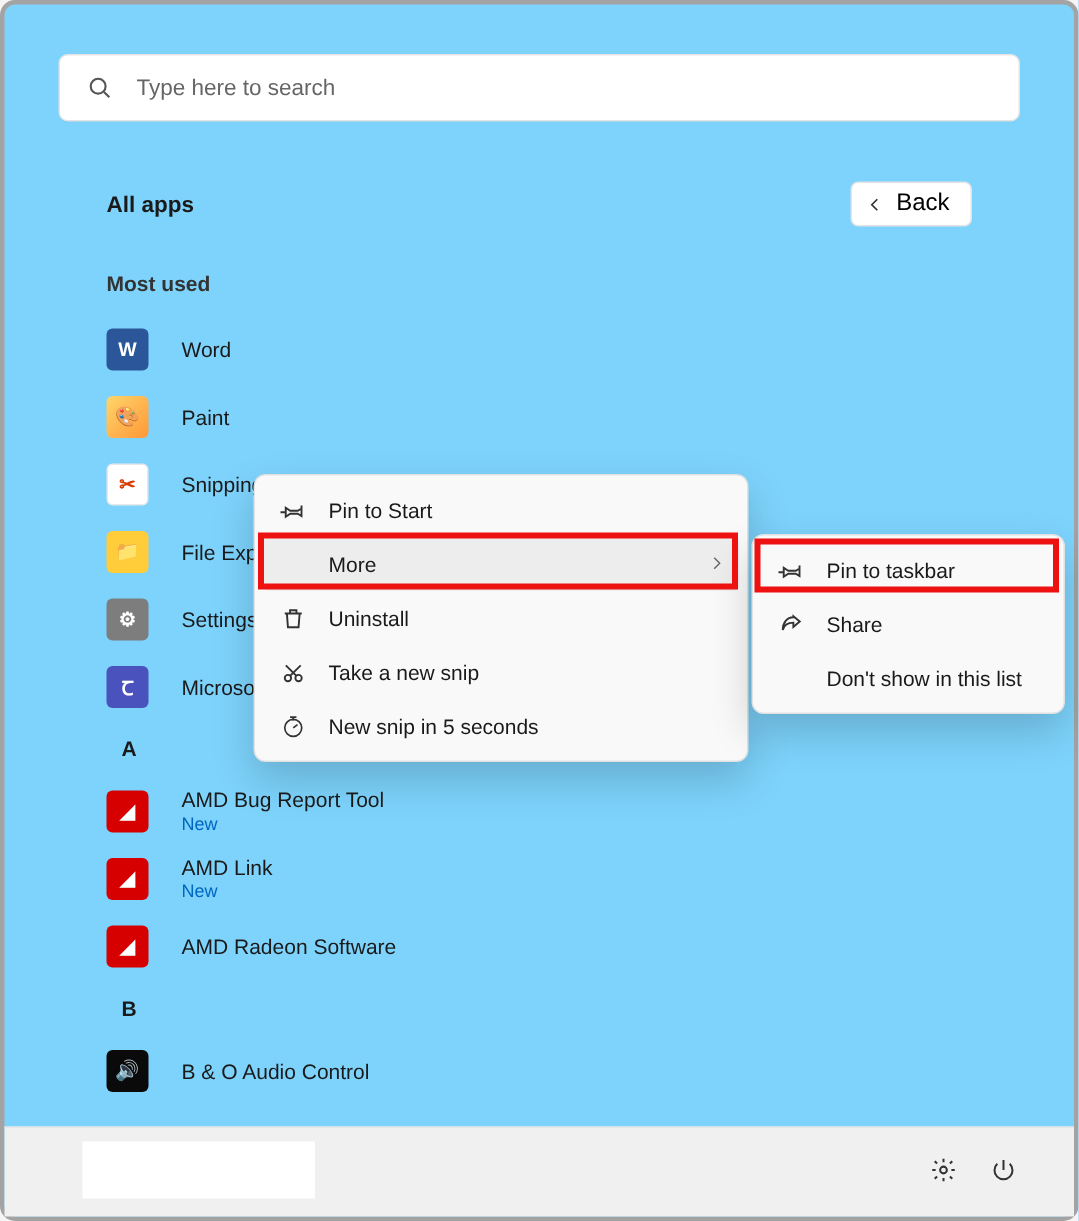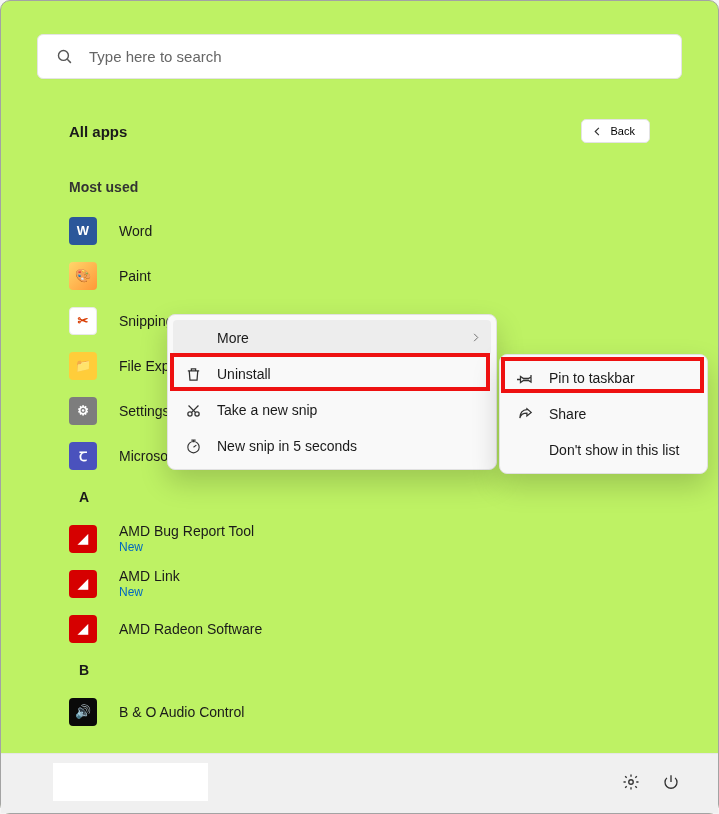--- a/index.html
+++ b/index.html
@@ -8,23 +8,23 @@
     background: #f5f5f5;
     width: 719px;
     height: 814px;
     overflow: hidden;
     position: relative;
     font-size: 14px;
     color: #1a1a1a;
   }
   .window {
     position: absolute; inset: 0;
-    background: #bef264;
+    background: #7dd3fc;
     border-radius: 10px;
-    border: 1px solid #a3a3a3;
+    border: 3px solid #a3a3a3;
   }
   .search {
     position: absolute;
     top: 33px; left: 36px; right: 36px;
     height: 45px;
     background: #fff;
     border: 1px solid #e4e4e4;
     border-radius: 6px;
     display: flex; align-items: center;
     padding: 0 18px;
@@ -36,21 +36,21 @@
     font-size: 15px; color: #222; background: transparent;
   }
   .search input::placeholder { color: #666; }
   .header-row {
     position: absolute; top: 118px; left: 68px; right: 68px;
     display: flex; align-items: center; justify-content: space-between;
   }
   .header-row h1 { font-size: 15px; font-weight: 600; }
   .back-btn {
     background: #fff; border: 1px solid #e3e3e3; border-radius: 5px;
-    padding: 5px 14px 5px 10px; font-size: 11px; display: flex; align-items: center;
+    padding: 5px 14px 5px 10px; font-size: 16px; display: flex; align-items: center;
     cursor: pointer;
   }
   .back-btn svg { margin-right: 8px; }
   .section-label {
     position: absolute; top: 178px; left: 68px;
     font-size: 14px; font-weight: 700; color: #333;
   }
   .apps {
     position: absolute; top: 207px; left: 68px; right: 68px;
   }
@@ -186,20 +186,28 @@
 
     <div class="letter-row">B</div>
 
     <div class="app-row">
       <div class="app-icon" style="background:#0a0a0a;color:#2a88ff;">🔊</div>
       <div class="app-label">B &amp; O Audio Control</div>
     </div>
   </div>
 
   <div class="ctx ctx1">
+    <div class="ctx-item">
+      <span class="cicon">
+          <svg width="17" height="17" viewBox="0 0 24 24" fill="none" stroke="#333" stroke-width="1.8">
+            <path d="M14 3l7 7-4 1-5 5-1 5-3-3-5 5 5-5-3-3 5-1 5-5 1-4z" transform="rotate(45 12 12)"></path>
+          </svg>
+        </span>
+      <span>Pin to Start</span>
+    </div>
     <div class="ctx-item hover">
       <span class="cicon"></span>
       <span>More</span>
       <span class="arrow"><svg width="11" height="11" viewBox="0 0 24 24" fill="none" stroke="#666" stroke-width="2">
             <polyline points="9 4 17 12 9 20"></polyline>
           </svg></span>
     </div>
     <div class="ctx-item">
       <span class="cicon">
           <svg width="17" height="17" viewBox="0 0 24 24" fill="none" stroke="#333" stroke-width="1.8">

